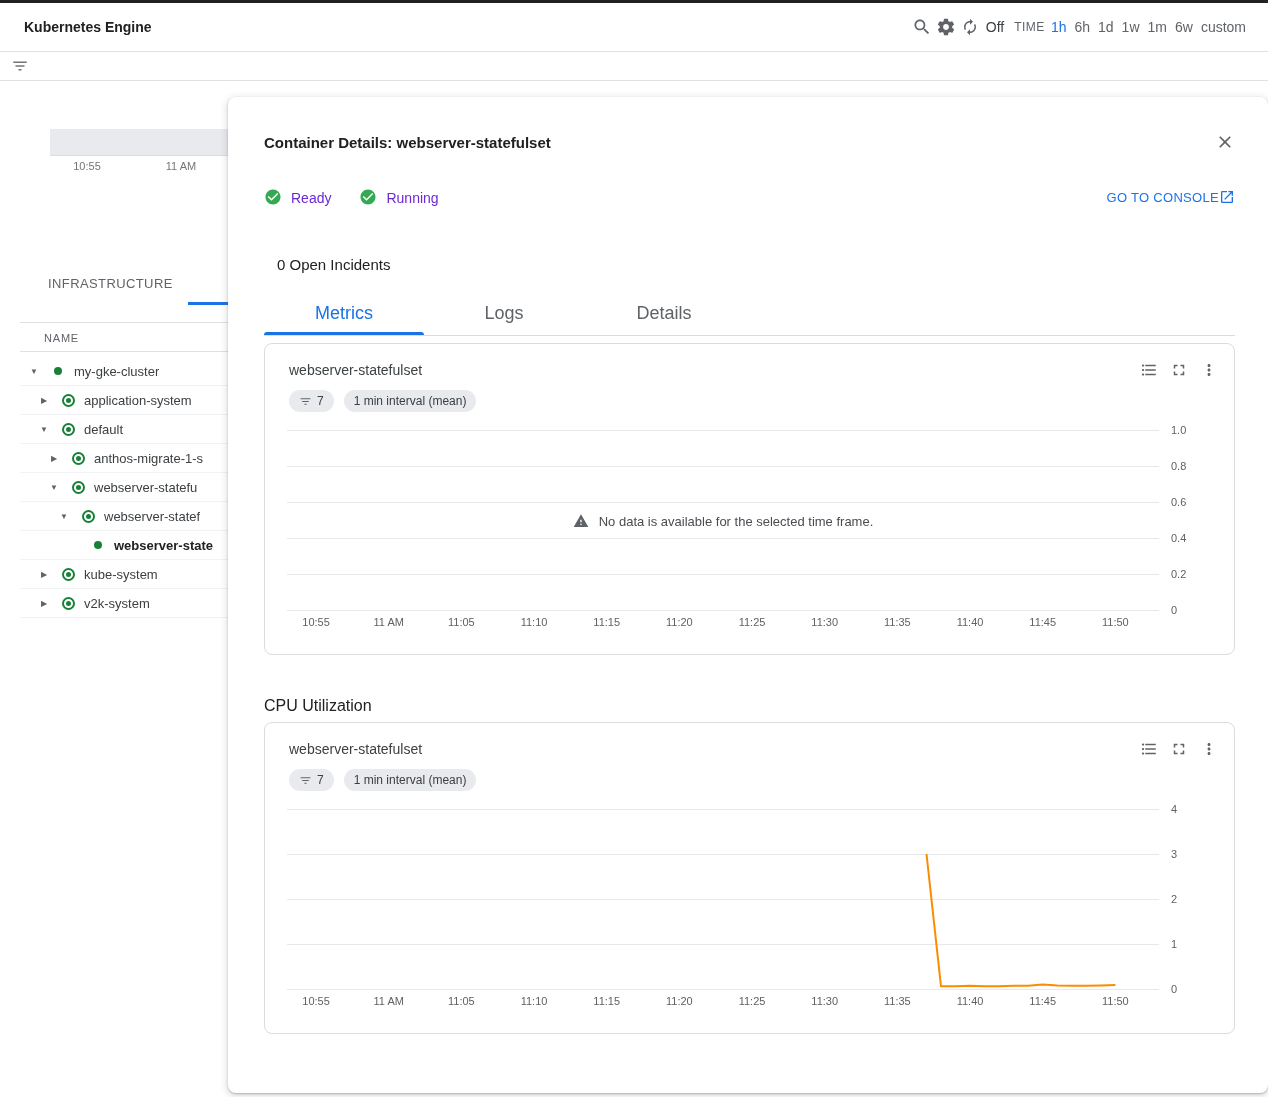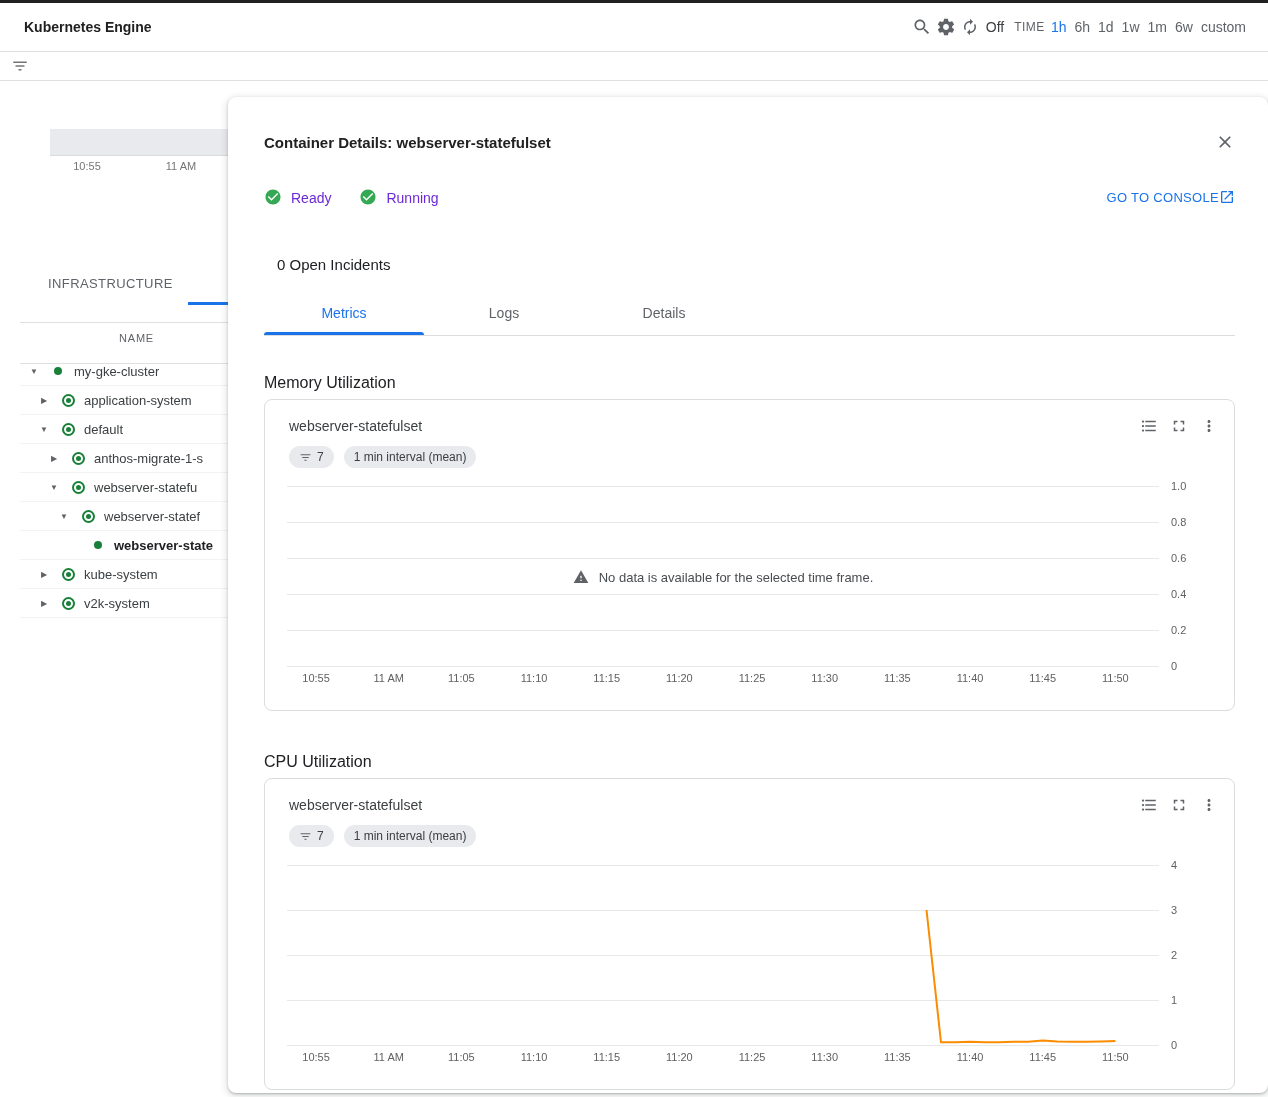--- a/index.html
+++ b/index.html
@@ -37,23 +37,23 @@
   .sidebar{position:absolute;left:0;top:0;width:229px;height:100%;background:#fff;overflow:hidden;}
   .mini-chart{position:absolute;left:50px;top:48px;width:179px;}
   .mini-area{height:26px;background:#e9eaee;border-bottom:1px solid #dadce0;}
   .mini-ticks{position:relative;height:16px;font-size:11px;color:#757575;}
   .mini-ticks span{position:absolute;top:4px;transform:translateX(-50%);}
   .mini-tick-0{left:37px;} .mini-tick-1{left:131px;}
   .side-tabs{position:absolute;top:180px;left:0;right:0;height:44px;display:flex;align-items:center;
     padding-left:48px;box-sizing:border-box;}
   .side-tab-label{font-size:13px;font-weight:500;color:#5f6368;letter-spacing:.4px;}
   .side-tab-underline{position:absolute;right:0;bottom:0;width:41px;height:3px;background:#1a73e8;}
-  .name-header{position:absolute;top:241px;left:20px;right:0;height:42px;line-height:30px;
+  .name-header{position:absolute;top:241px;left:20px;right:0;height:30px;line-height:30px;
     border-top:1px solid #e0e0e0;border-bottom:1px solid #e0e0e0;padding-left:24px;
-    font-size:11px;font-weight:500;color:#5f6368;letter-spacing:.8px;box-sizing:border-box;text-align:center;}
+    font-size:11px;font-weight:500;color:#5f6368;letter-spacing:.8px;box-sizing:border-box;}
   .tree{position:absolute;top:276px;left:20px;right:0;}
   .tree-row{display:flex;align-items:center;height:28px;border-bottom:1px solid #f1f3f4;
     font-size:13px;color:#3c4043;padding-left:6px;overflow:hidden;white-space:nowrap;}
   .tree-row.selected .tlabel{font-weight:700;color:#202124;}
   .tree-row .arrow{width:16px;text-align:center;font-size:8px;color:#5f6368;flex:0 0 auto;}
   .dotbox{width:14px;height:14px;display:flex;align-items:center;justify-content:center;
     margin:0 9px 0 9px;flex:0 0 auto;}
   .dot.ring{width:9px;height:9px;border:2px solid #188038;border-radius:50%;
     display:flex;align-items:center;justify-content:center;}
   .dot.ring::after{content:"";width:5px;height:5px;background:#188038;border-radius:50%;}
@@ -68,21 +68,21 @@
   .panel-title{font-size:15px;font-weight:700;color:#212121;}
   .close-btn{color:#5f6368;width:20px;height:20px;}
   .status-row{display:flex;align-items:center;margin-top:36px;}
   .status-item{display:flex;align-items:flex-end;gap:9px;margin-right:28px;font-size:14px;color:#6d28d9;}
   .check-icon{color:#34a853;width:18px;height:18px;}
   .console-link{margin-left:auto;display:flex;align-items:center;gap:0;color:#1a73e8;
     font-size:13px;font-weight:500;letter-spacing:.3px;text-decoration:none;}
   .incidents{margin-top:50px;margin-left:13px;font-size:15px;color:#202124;}
   .tabs{display:flex;margin-top:18px;border-bottom:1px solid #dadce0;}
   .tab{width:160px;height:44px;display:flex;align-items:center;justify-content:center;
-    font-size:14px;font-weight:500;color:#5f6368;position:relative;}
+    font-size:18px;font-weight:500;color:#5f6368;position:relative;}
   .tab.selected{color:#1a73e8;}
   .tab.selected::after{content:"";position:absolute;left:0;right:0;bottom:0;height:3px;
     background:#1a73e8;border-radius:3px 3px 0 0;}
   .section-title{font-size:16px;color:#202124;margin-top:38px;}
   .section-title.second{margin-top:42px;}
 
   .chart-card{border:1px solid #dadce0;border-radius:8px;margin-top:7px;
     padding:16px 16px 16px;}
   .cc-head{display:flex;align-items:center;justify-content:space-between;height:20px;}
   .cc-title{font-size:14px;color:#3c4043;margin-left:8px;}
@@ -278,21 +278,20 @@
     </div>
 
     <div class="incidents" data-interactable="false">0 Open Incidents</div>
 
     <div class="tabs" data-interactable="false">
       <div class="tab selected" data-interactable="true">Metrics</div>
       <div class="tab" data-interactable="true">Logs</div>
       <div class="tab" data-interactable="true">Details</div>
     </div>
 
-    <div class="section-title" data-interactable="false">Memory Utilization</div>
     <div class="chart-card" data-interactable="false">
       <div class="cc-head">
         <div class="cc-title" data-interactable="false">webserver-statefulset</div>
         <div class="cc-icons">
           <span class="icon-btn" data-interactable="true">
             <svg viewBox="0 0 24 24" width="18" height="18" fill="currentColor">
                 <path d="M4 10.5c-.83 0-1.5.67-1.5 1.5s.67 1.5 1.5 1.5 1.5-.67 1.5-1.5-.67-1.5-1.5-1.5zm0-6c-.83 0-1.5.67-1.5 1.5S3.17 7.5 4 7.5 5.5 6.83 5.5 6 4.83 4.5 4 4.5zm0 12c-.83 0-1.5.67-1.5 1.5s.67 1.5 1.5 1.5 1.5-.67 1.5-1.5-.67-1.5-1.5-1.5zM7 19h14v-2H7v2zm0-6h14v-2H7v2zm0-8v2h14V5H7z"></path>
               </svg>
           </span>
           <span class="icon-btn" data-interactable="true">

